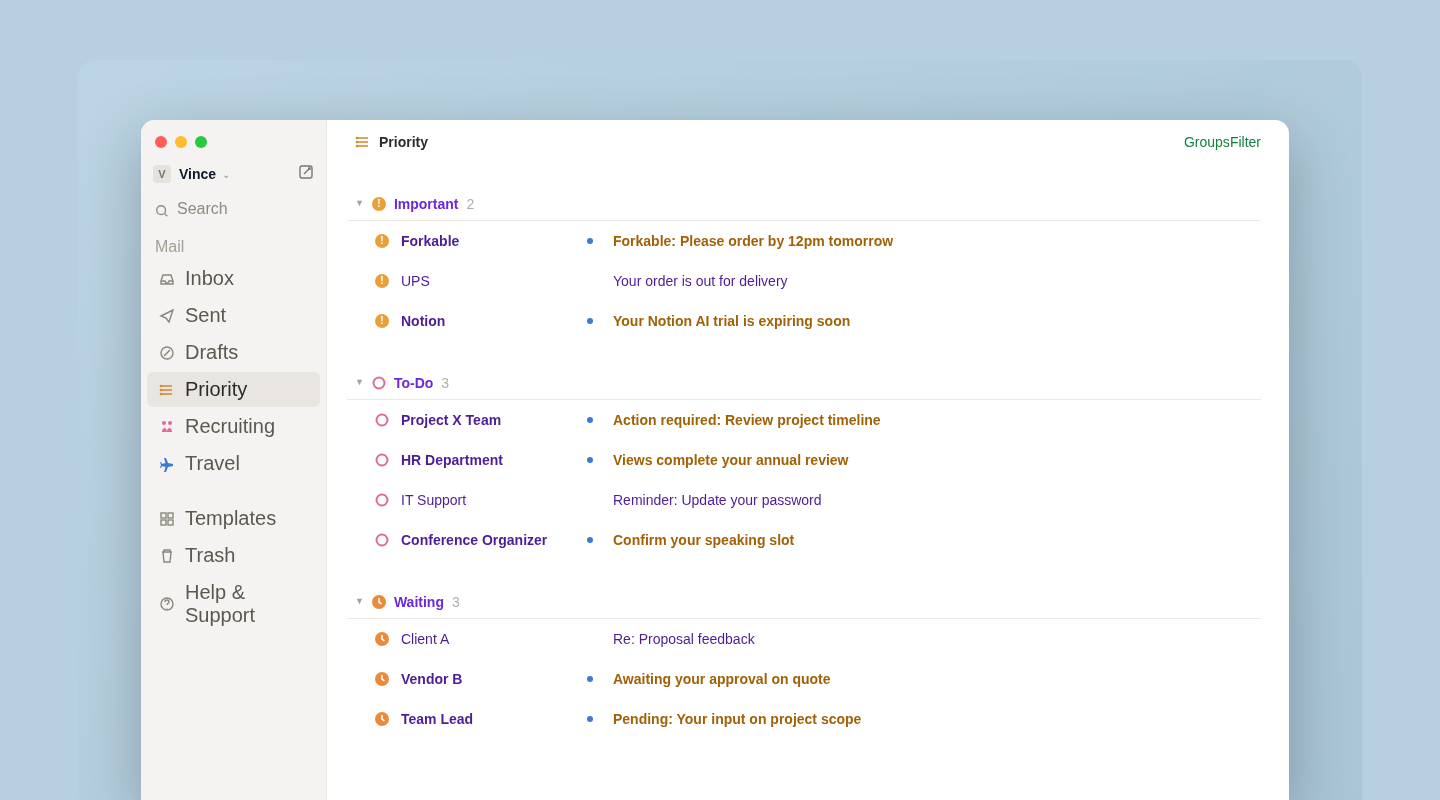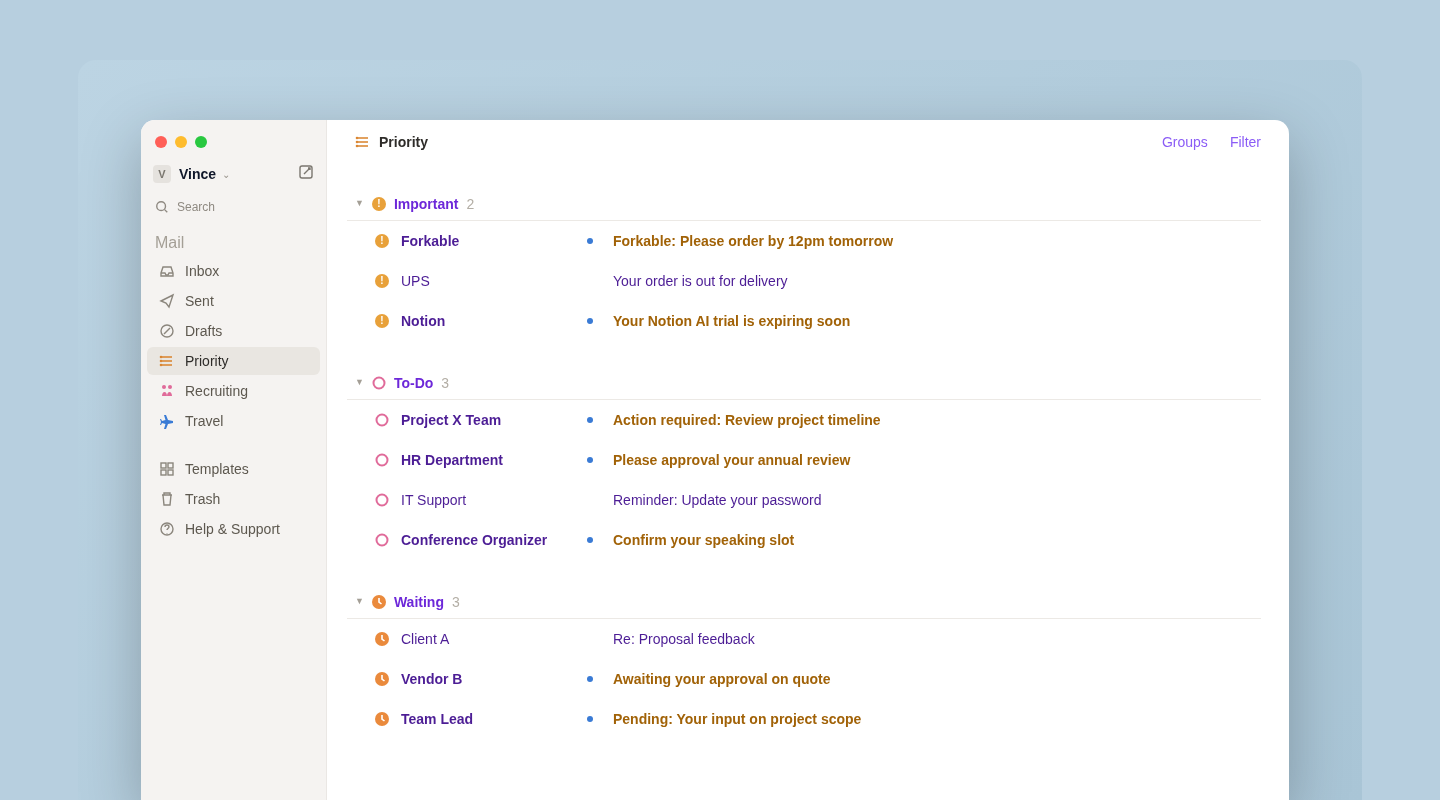--- a/index.html
+++ b/index.html
@@ -58,40 +58,40 @@
   background: #e5e2de;
   color: #7a766f;
   font-size: 11px; font-weight: 600;
   display: flex; align-items: center; justify-content: center;
 }
 .account-name { font-size: 14px; font-weight: 600; color: #0f172a; }
 .chev { color: #9a958c; font-size: 10px; margin-left: -2px;}
 .compose { margin-left: auto; color: #7a766f; }
 
 .search {
-  display: flex; align-items: center; gap: 8px;
+  display: flex; align-items: flex-end; gap: 8px;
   padding: 10px 14px;
   color: #8f8a82;
-  font-size: 12px;
+  font-size: 16px;
 }
 
 .section-label {
   font-size: 16px;
   color: #a49f96;
   padding: 10px 14px 4px 14px;
 }
 
 .nav-item {
   display: flex;
   align-items: center;
   gap: 10px;
   padding: 6px 12px;
   margin: 1px 6px;
   border-radius: 6px;
-  font-size: 14px;
+  font-size: 20px;
   color: #5d584f;
   cursor: pointer;
 }
 .nav-item.active {
   background: #e9e6e1;
   color: #2e2c29;
   font-weight: 500;
 }
 .nav-icon { width: 16px; height: 16px; display:flex; align-items:center; justify-content:center; }
 .nav-icon svg { width: 16px; height: 16px; }
@@ -117,23 +117,22 @@
   align-items: center;
   gap: 8px;
   font-size: 14px;
   font-weight: 600;
   color: #2e2c29;
 }
 .priority-icon { color: #d9822b; }
 .main-header-actions {
   margin-left: auto;
   display: flex;
-  gap: 22px;
   font-size: 14px;
-  color: #8b5cf6;
+  color: #15803d;
 }
 
 .content {
   flex: 1;
   overflow-y: auto;
   padding: 0 28px 20px 20px;
 }
 .group {
   margin-top: 34px;
 }
@@ -403,21 +402,21 @@
             <div class="row unread">
       <span class="r-icon">
                 <svg class="ic-todo" viewBox="0 0 14 14">
                   <circle cx="7" cy="7" r="5.5"></circle>
                 </svg>
               </span>
       <span class="sender">HR Department</span>
       <span class="dot">
                 <span></span>
               </span>
-      <span class="subject">Please approval your annual review</span>
+      <span class="subject">Views complete your annual review</span>
             </div>
             <div class="row read">
       <span class="r-icon">
                 <svg class="ic-todo" viewBox="0 0 14 14">
                   <circle cx="7" cy="7" r="5.5"></circle>
                 </svg>
               </span>
       <span class="sender">IT Support</span>
       <span class="dot"></span>
       <span class="subject">Reminder: Update your password</span>

